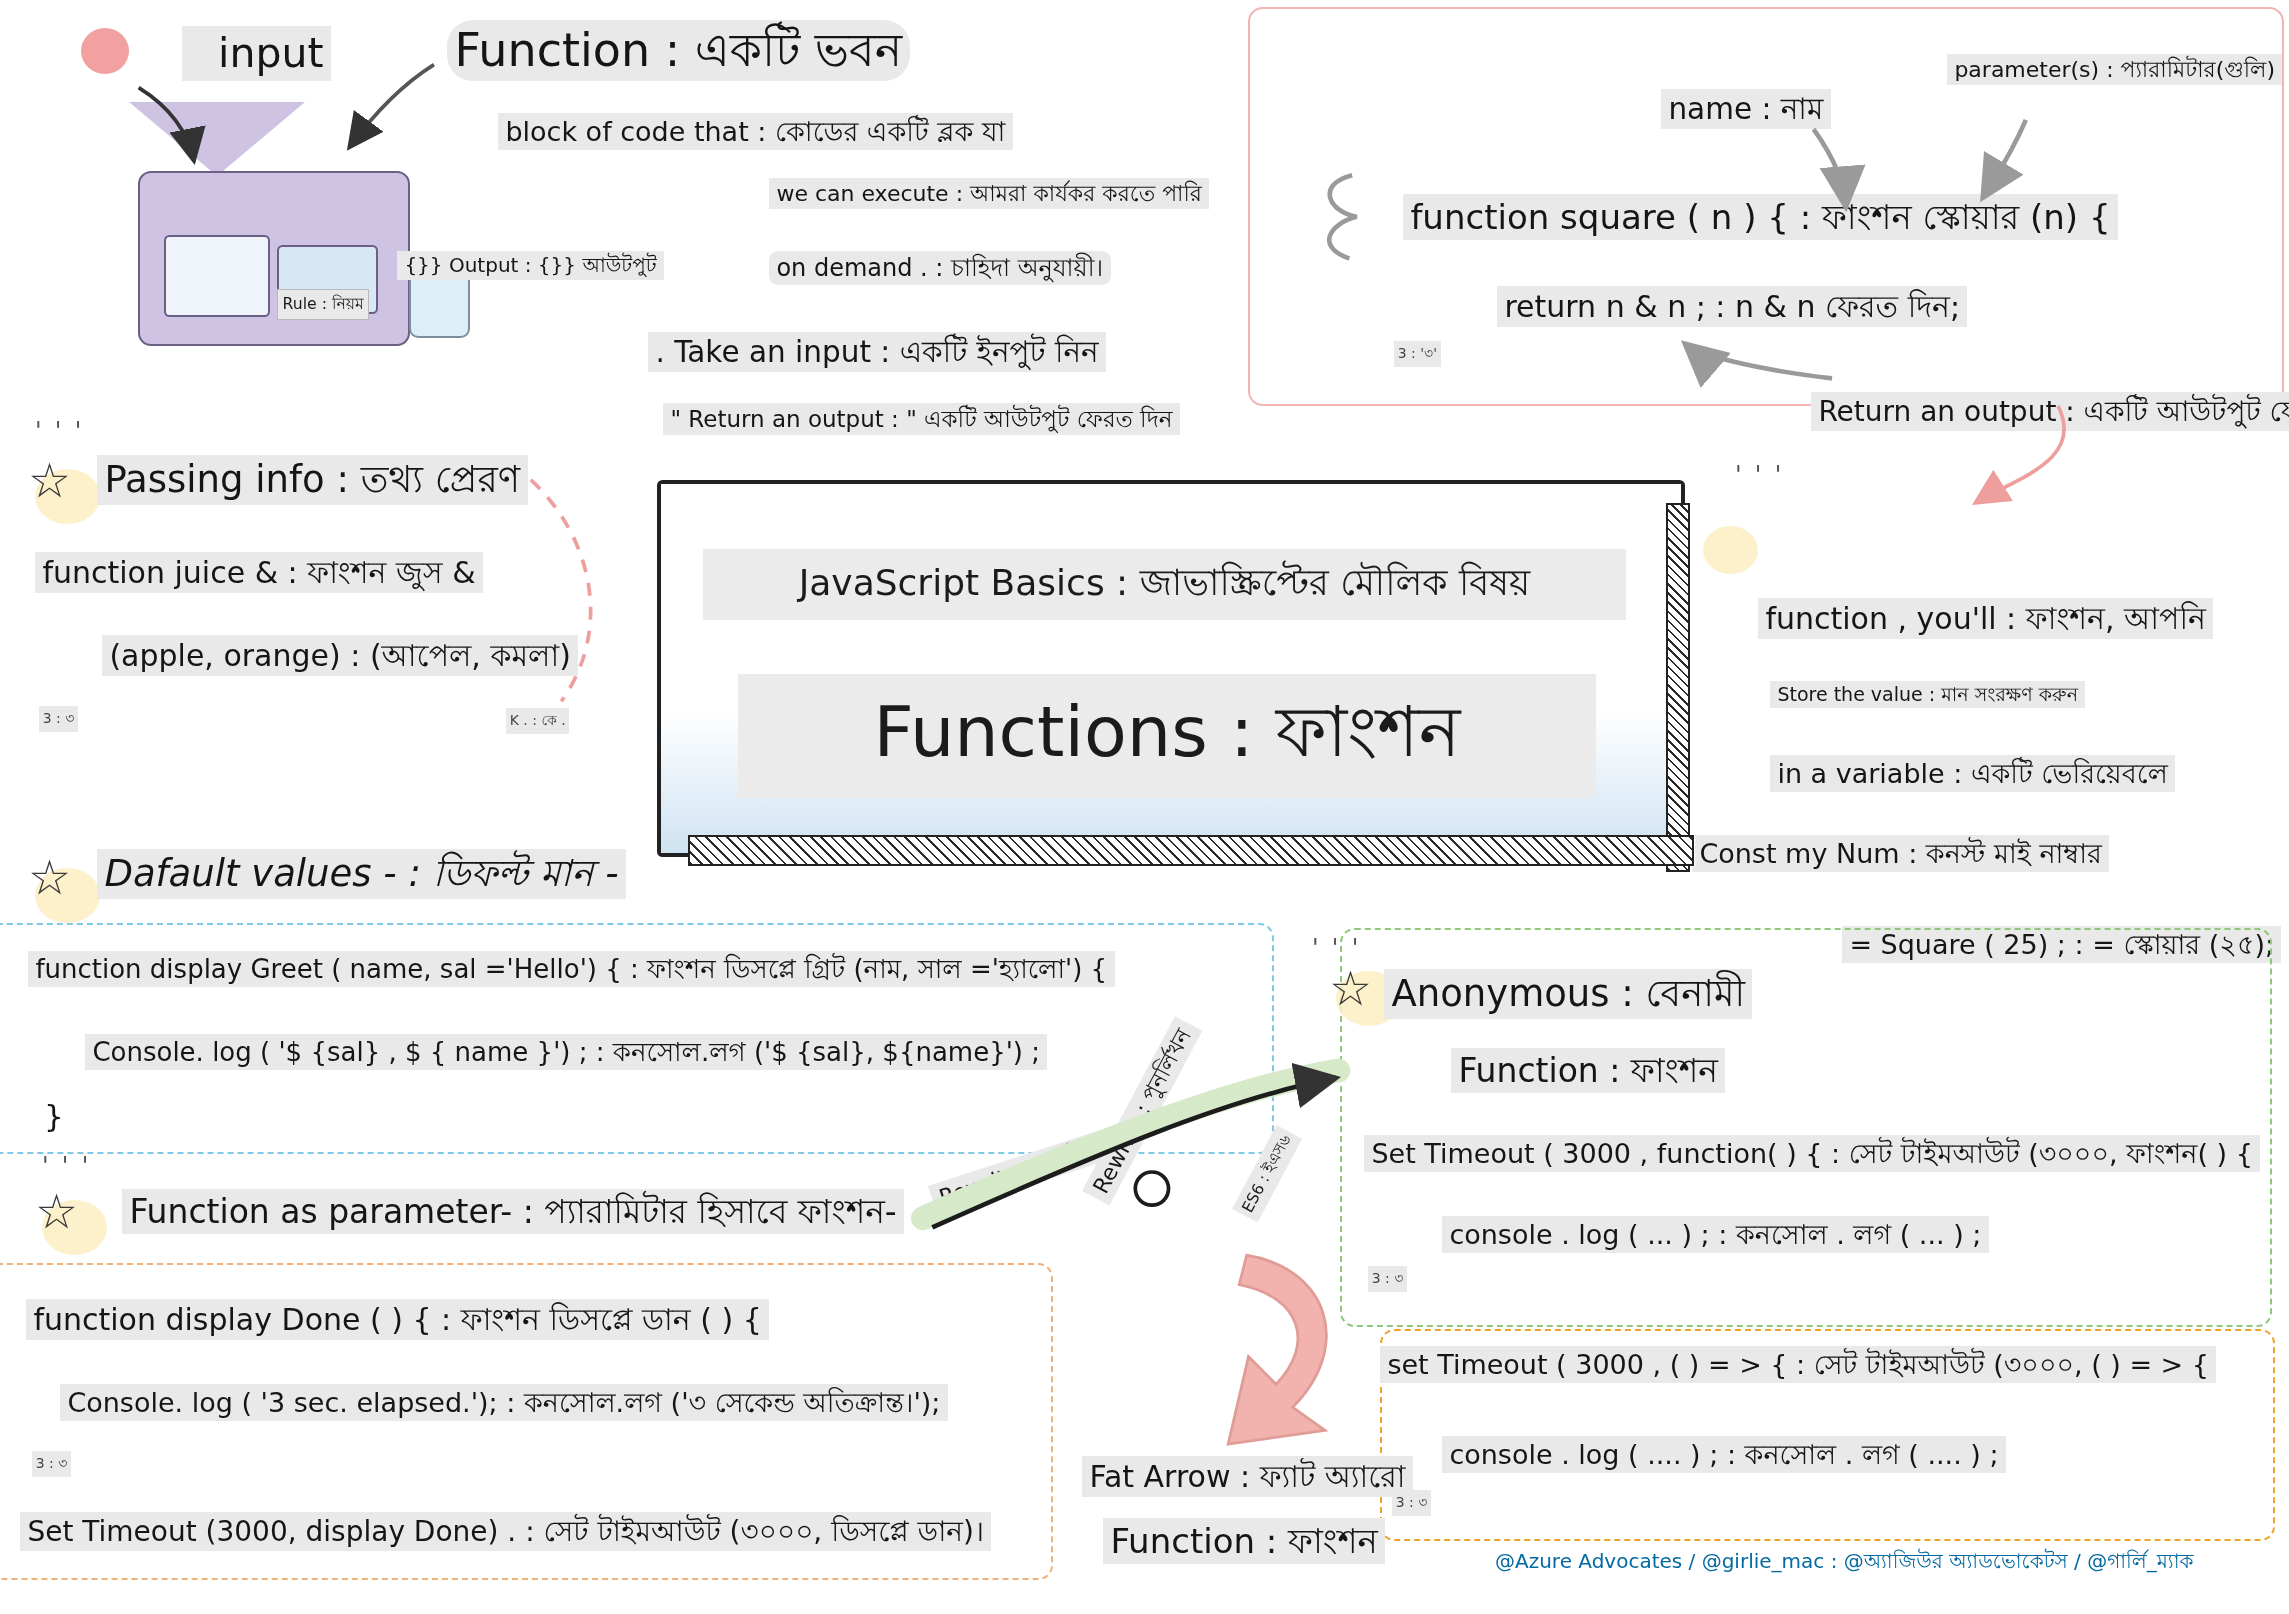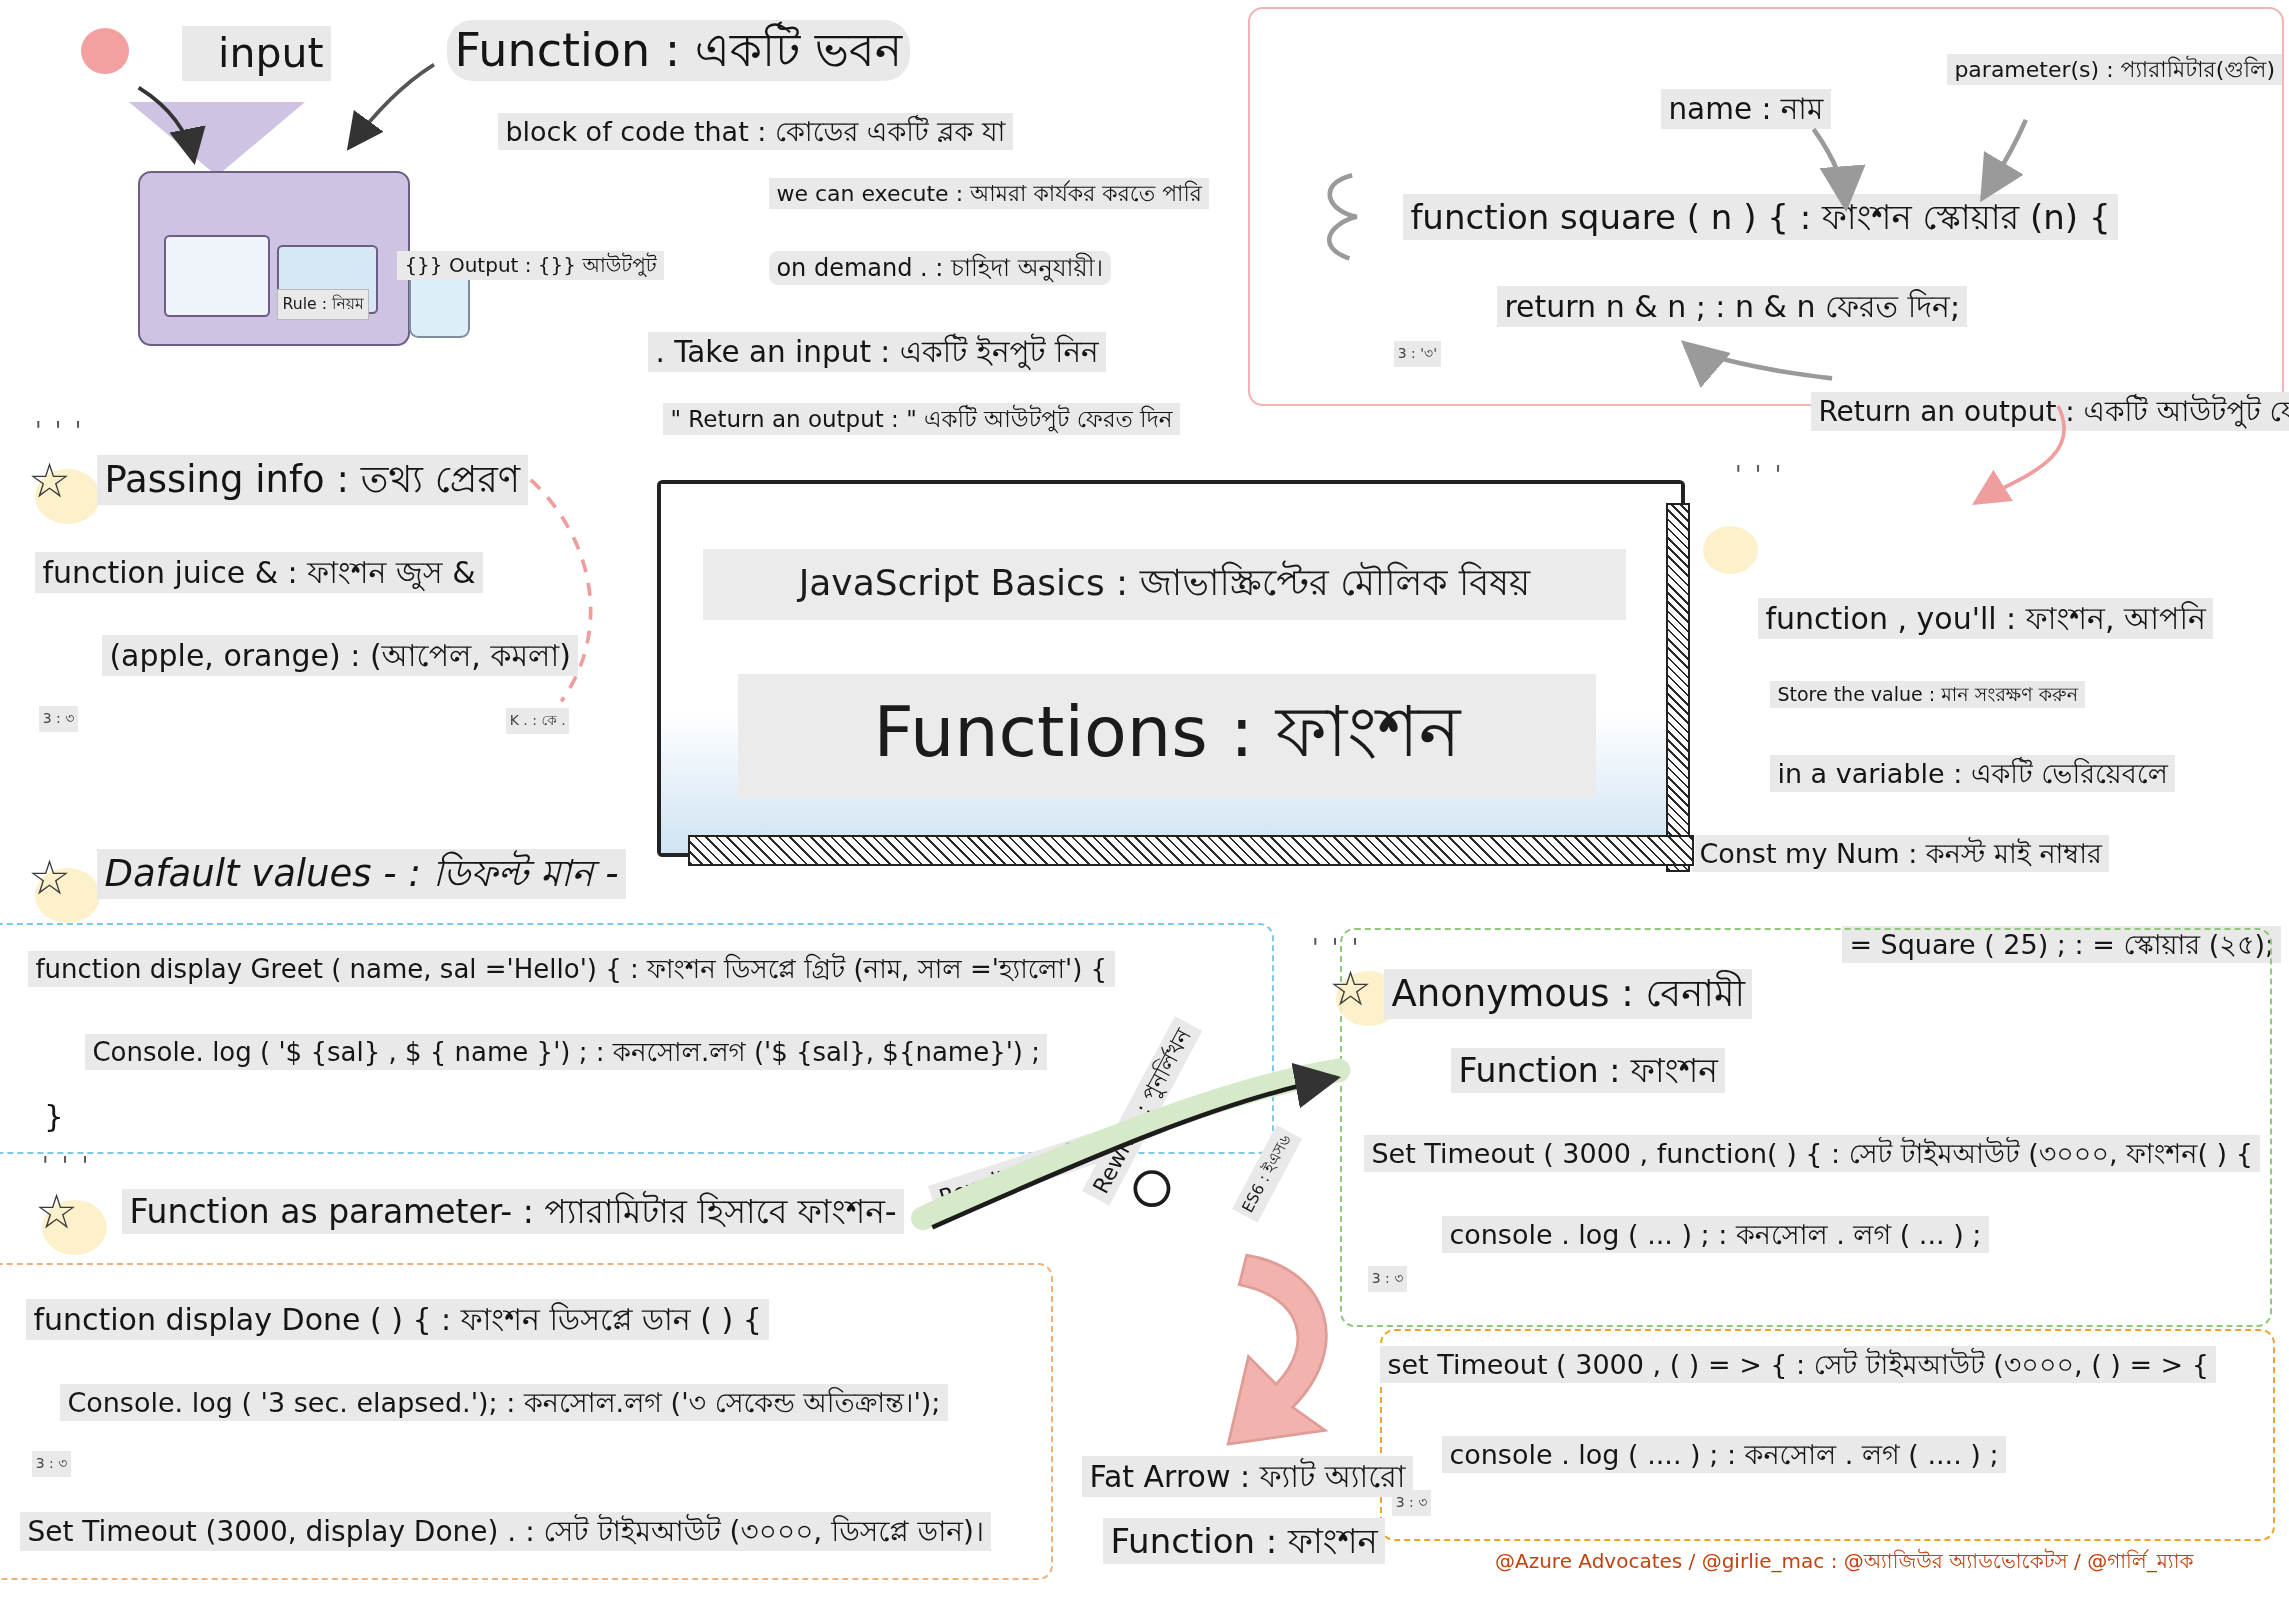--- a/index.html
+++ b/index.html
@@ -125,21 +125,21 @@
     position: absolute;
     font-size: 24px;
     color: #555;
     letter-spacing: 2.8px;
   }
   .footer {
     position: absolute;
     left: 1495px;
     top: 1546px;
     font-size: 20px;
-    color: #c2410c;
+    color: #0369a1;
     background: transparent;
     white-space: nowrap;
   }
   svg.overlay {
     position: absolute;
     left: 0;
     top: 0;
     width: 2290px;
     height: 1614px;
     pointer-events: none;

